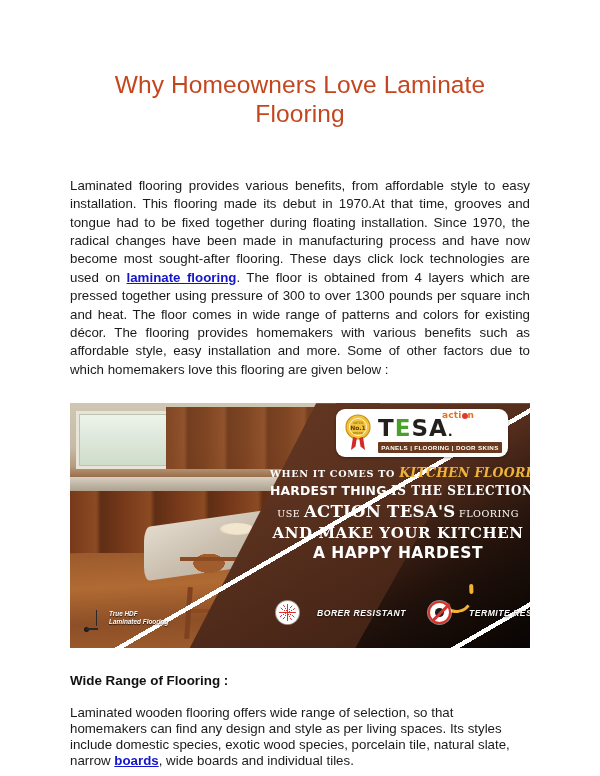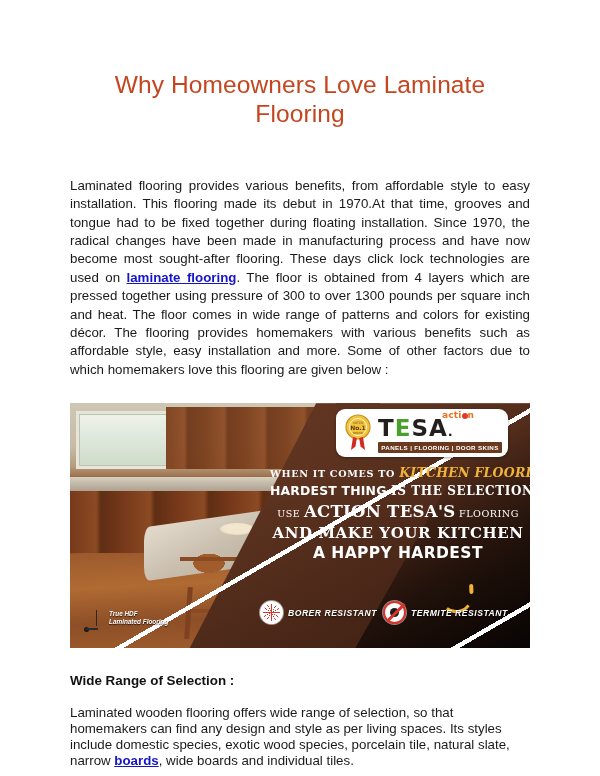--- a/index.html
+++ b/index.html
@@ -403,21 +403,22 @@
   .resist-row {
     position: absolute;
     left: 190px; bottom: 24px;
     display: flex;
     align-items: center;
     gap: 6px;
   }
   .resist-item {
     display: flex;
     align-items: center;
-    gap: 5px;
+    gap: 18px;
+    margin-left: 16px;
   }
   .resist-icon {
     width: 23px; height: 23px;
     border-radius: 50%;
     background: #ffffff;
     position: relative;
     flex: 0 0 auto;
     box-shadow: 0 0 0 1px rgba(255,255,255,.5);
   }
   .resist-icon.borer::after {
@@ -532,18 +533,18 @@
           <span class="resist-icon borer"></span>
           <span class="resist-label">BORER RESISTANT</span>
         </div>
         <div class="resist-item">
           <span class="resist-icon termite"></span>
           <span class="resist-label">TERMITE RESISTANT</span>
         </div>
       </div>
     </div>
 
-    <h2 class="sec-head">Wide Range of Selection :</h2>
+    <h2 class="sec-head">Wide Range of Flooring :</h2>
 
     <p class="para after-head"><span>Laminated wooden flooring offers wide range of selection, so that homemakers can find any design and style as per living spaces. Its styles include domestic species, exotic wood species, porcelain tile, natural slate, narrow </span><a class="inline-link" href="#">boards</a><span>, wide boards and individual tiles.</span></p>
 
   </div>
 </div>
 
 </body></html>

